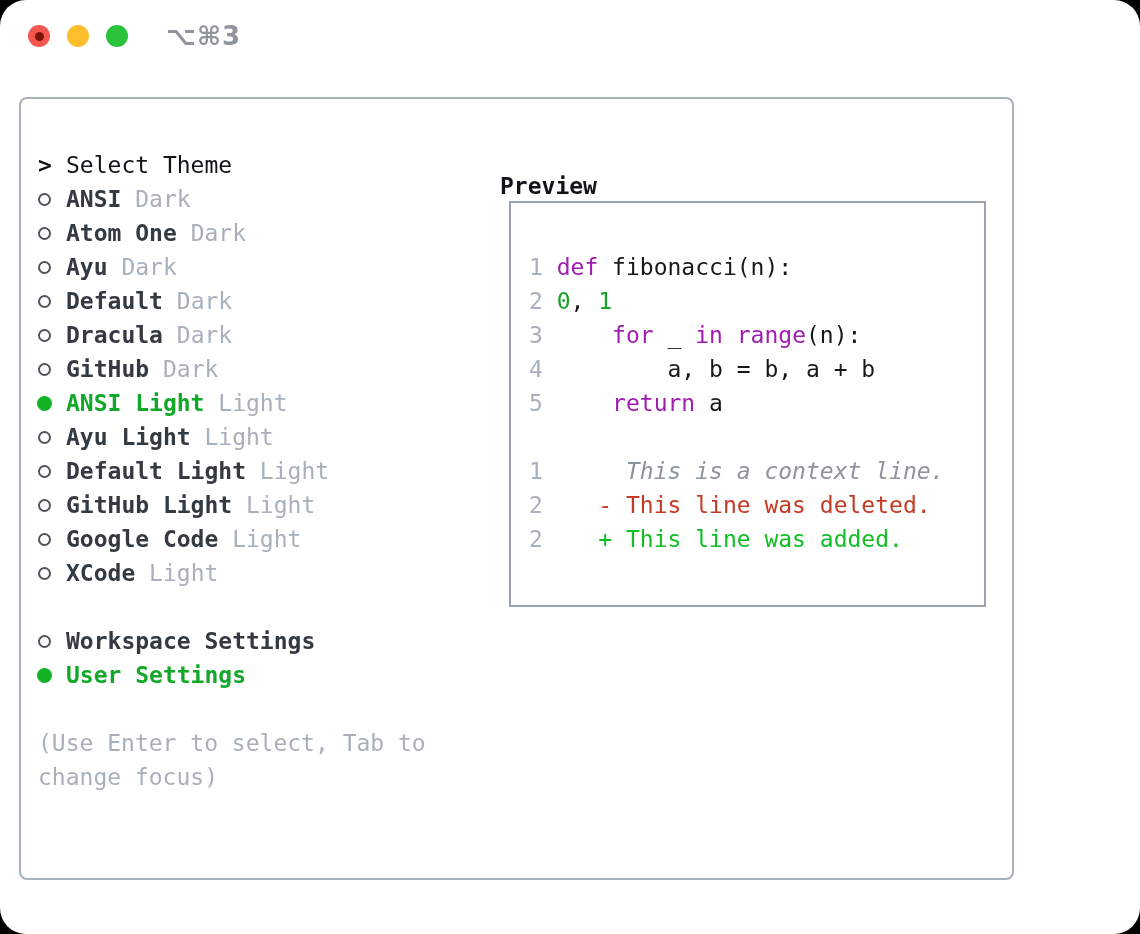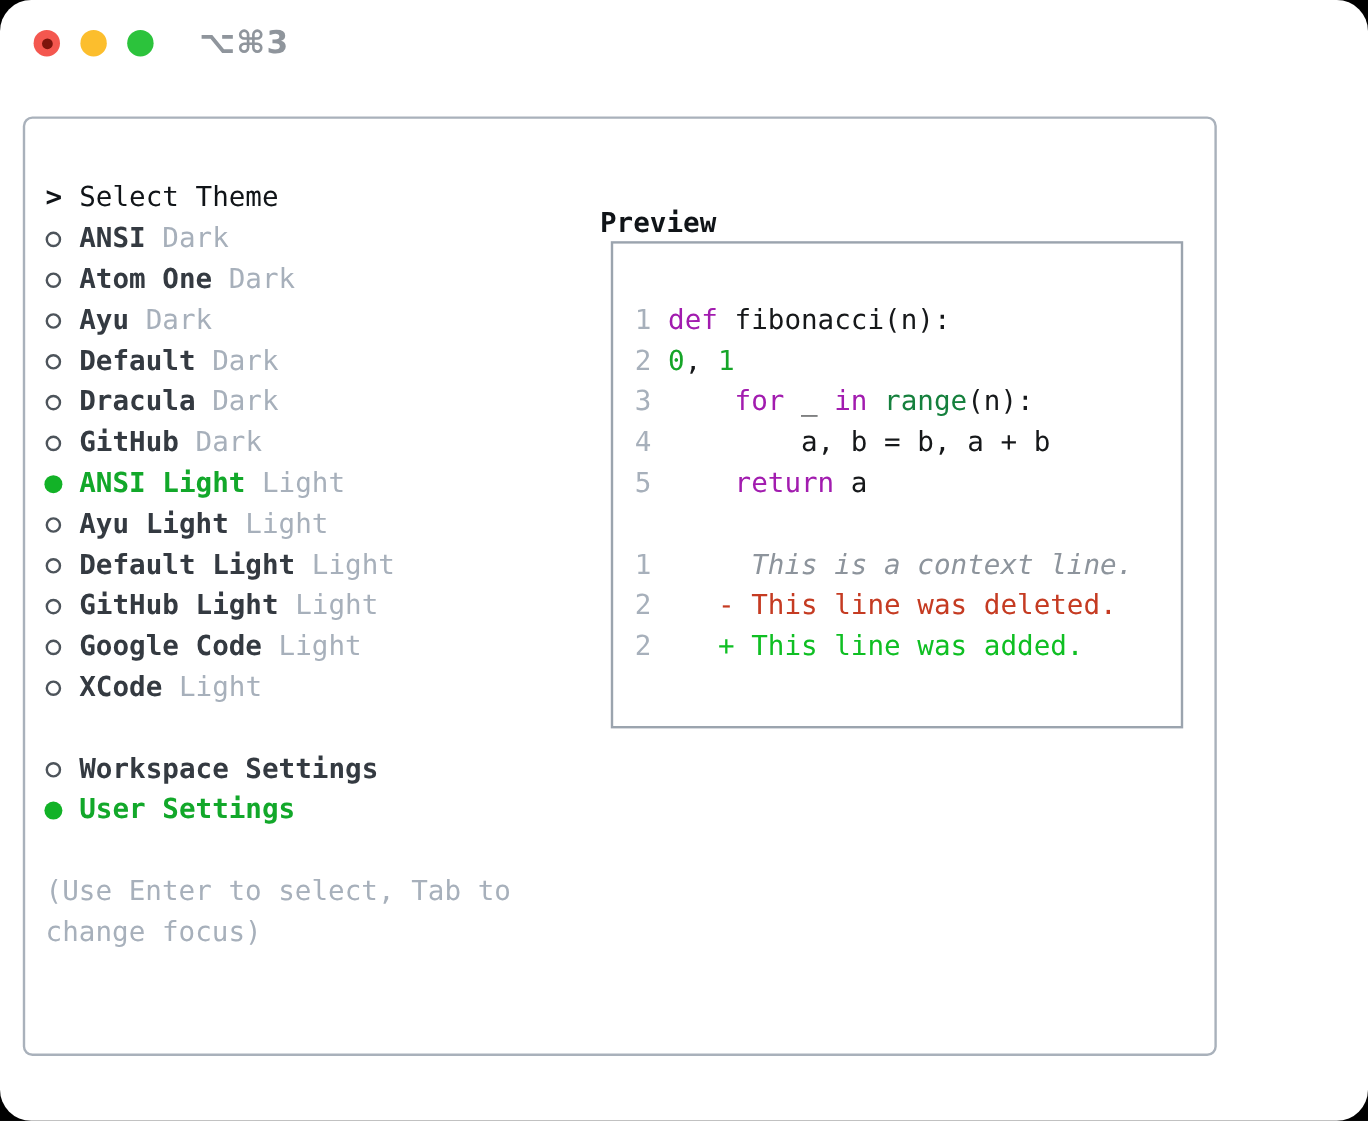--- a/index.html
+++ b/index.html
@@ -65,21 +65,21 @@
     background: #fff;
     overflow: hidden;
   }
   .cline {
     height: 34px; display: flex; align-items: center;
     white-space: pre; font-size: 23px; line-height: 34px;
   }
   .lnum { color: #a7b0bb; }
   .code { color: #16181a; }
   .kw   { color: #a21caf; }
-  .fn   { color: #15803d; }
+  .fn   { color: #a21caf; }
   .lit  { color: #16a528; }
   .ctx  { color: #8d949c; font-style: italic; }
   .del  { color: #c53b22; }
   .add  { color: #0fbf23; }
 </style>
 </head>
 <body>
 
 <div class="window">
 

